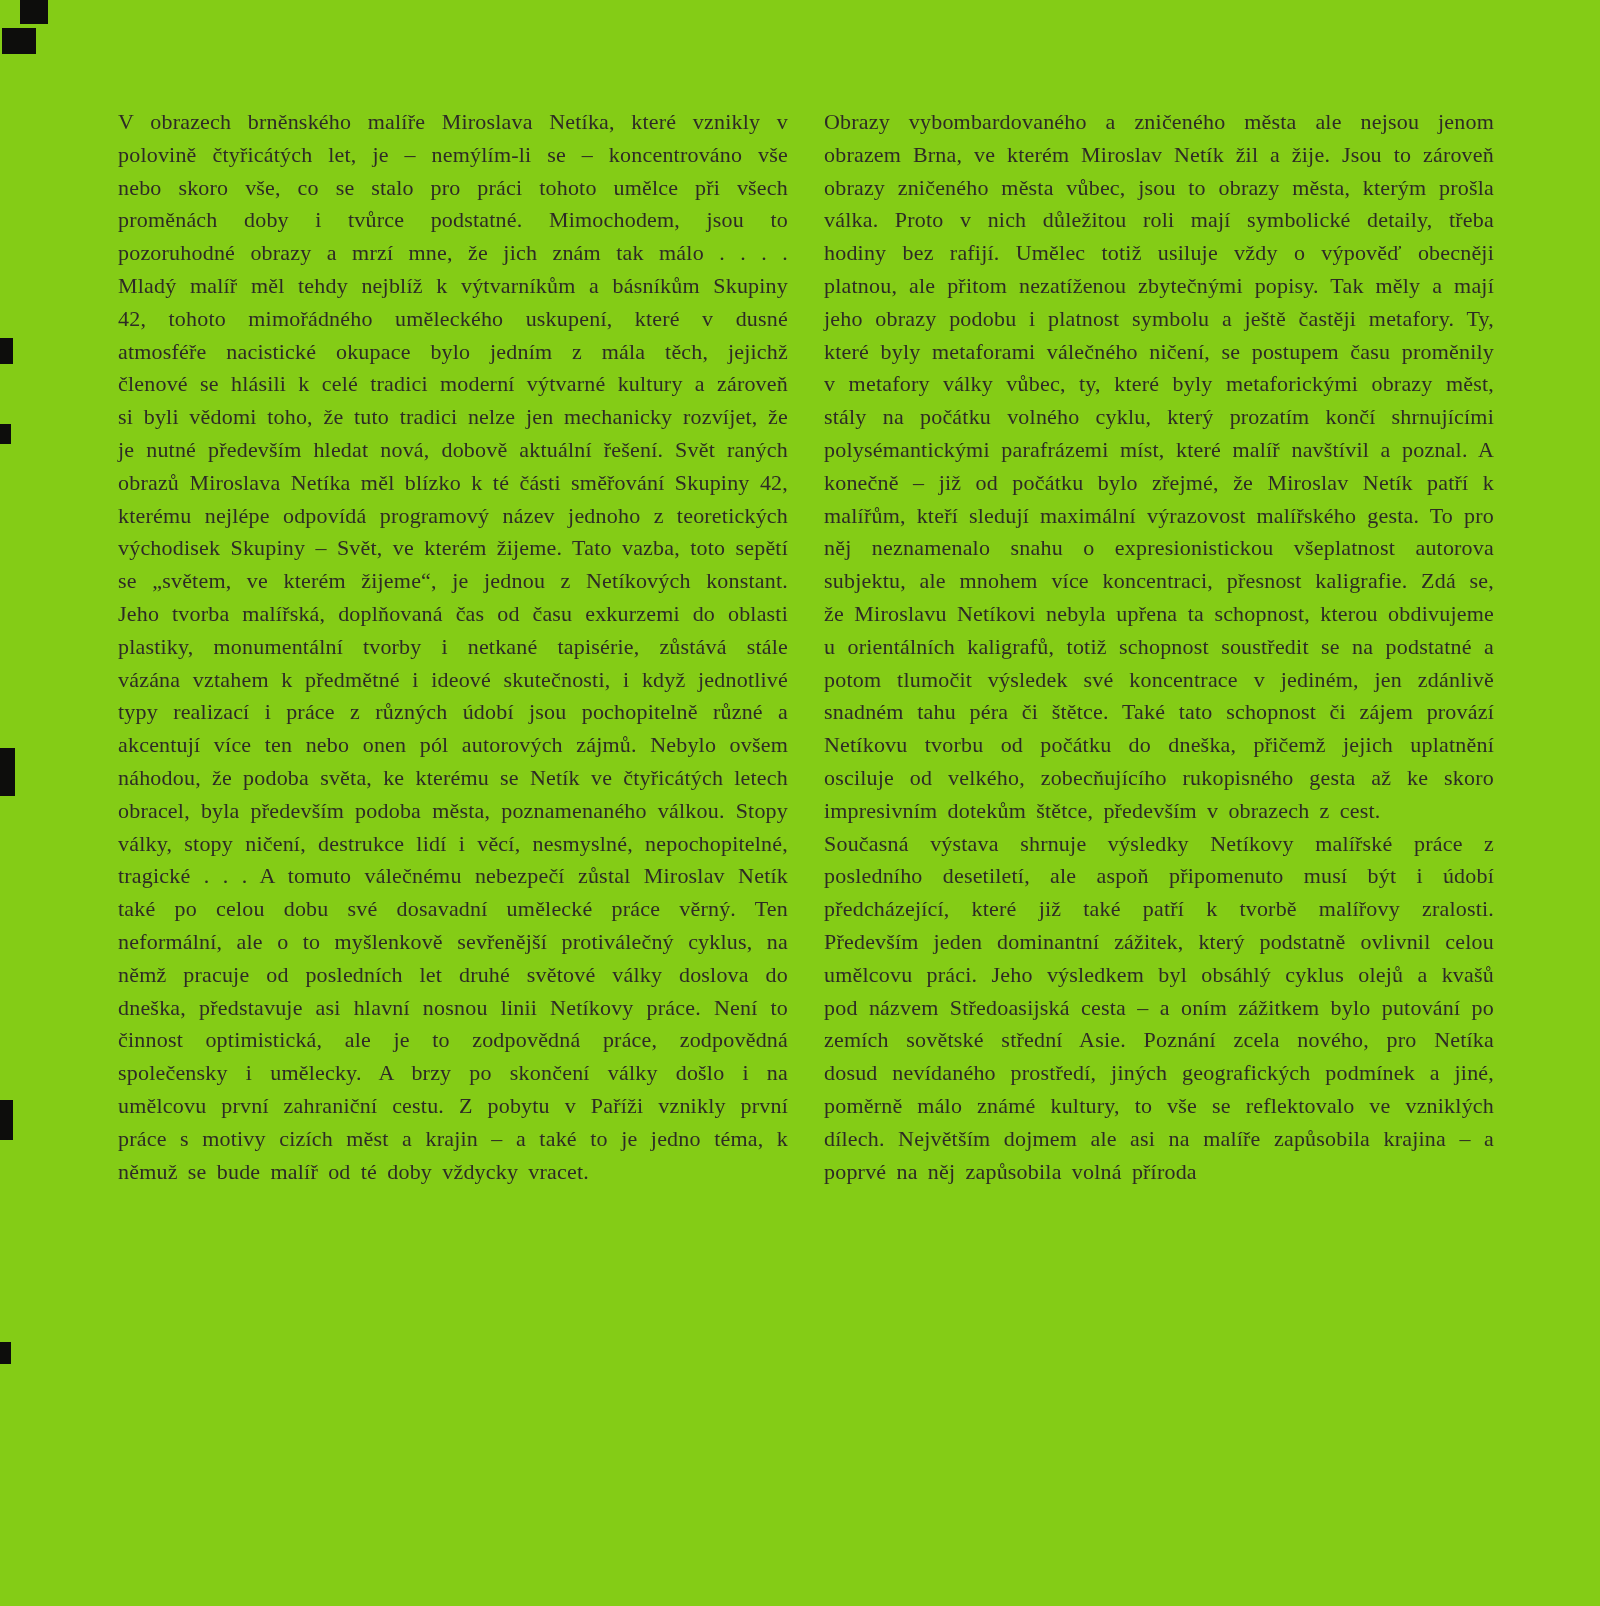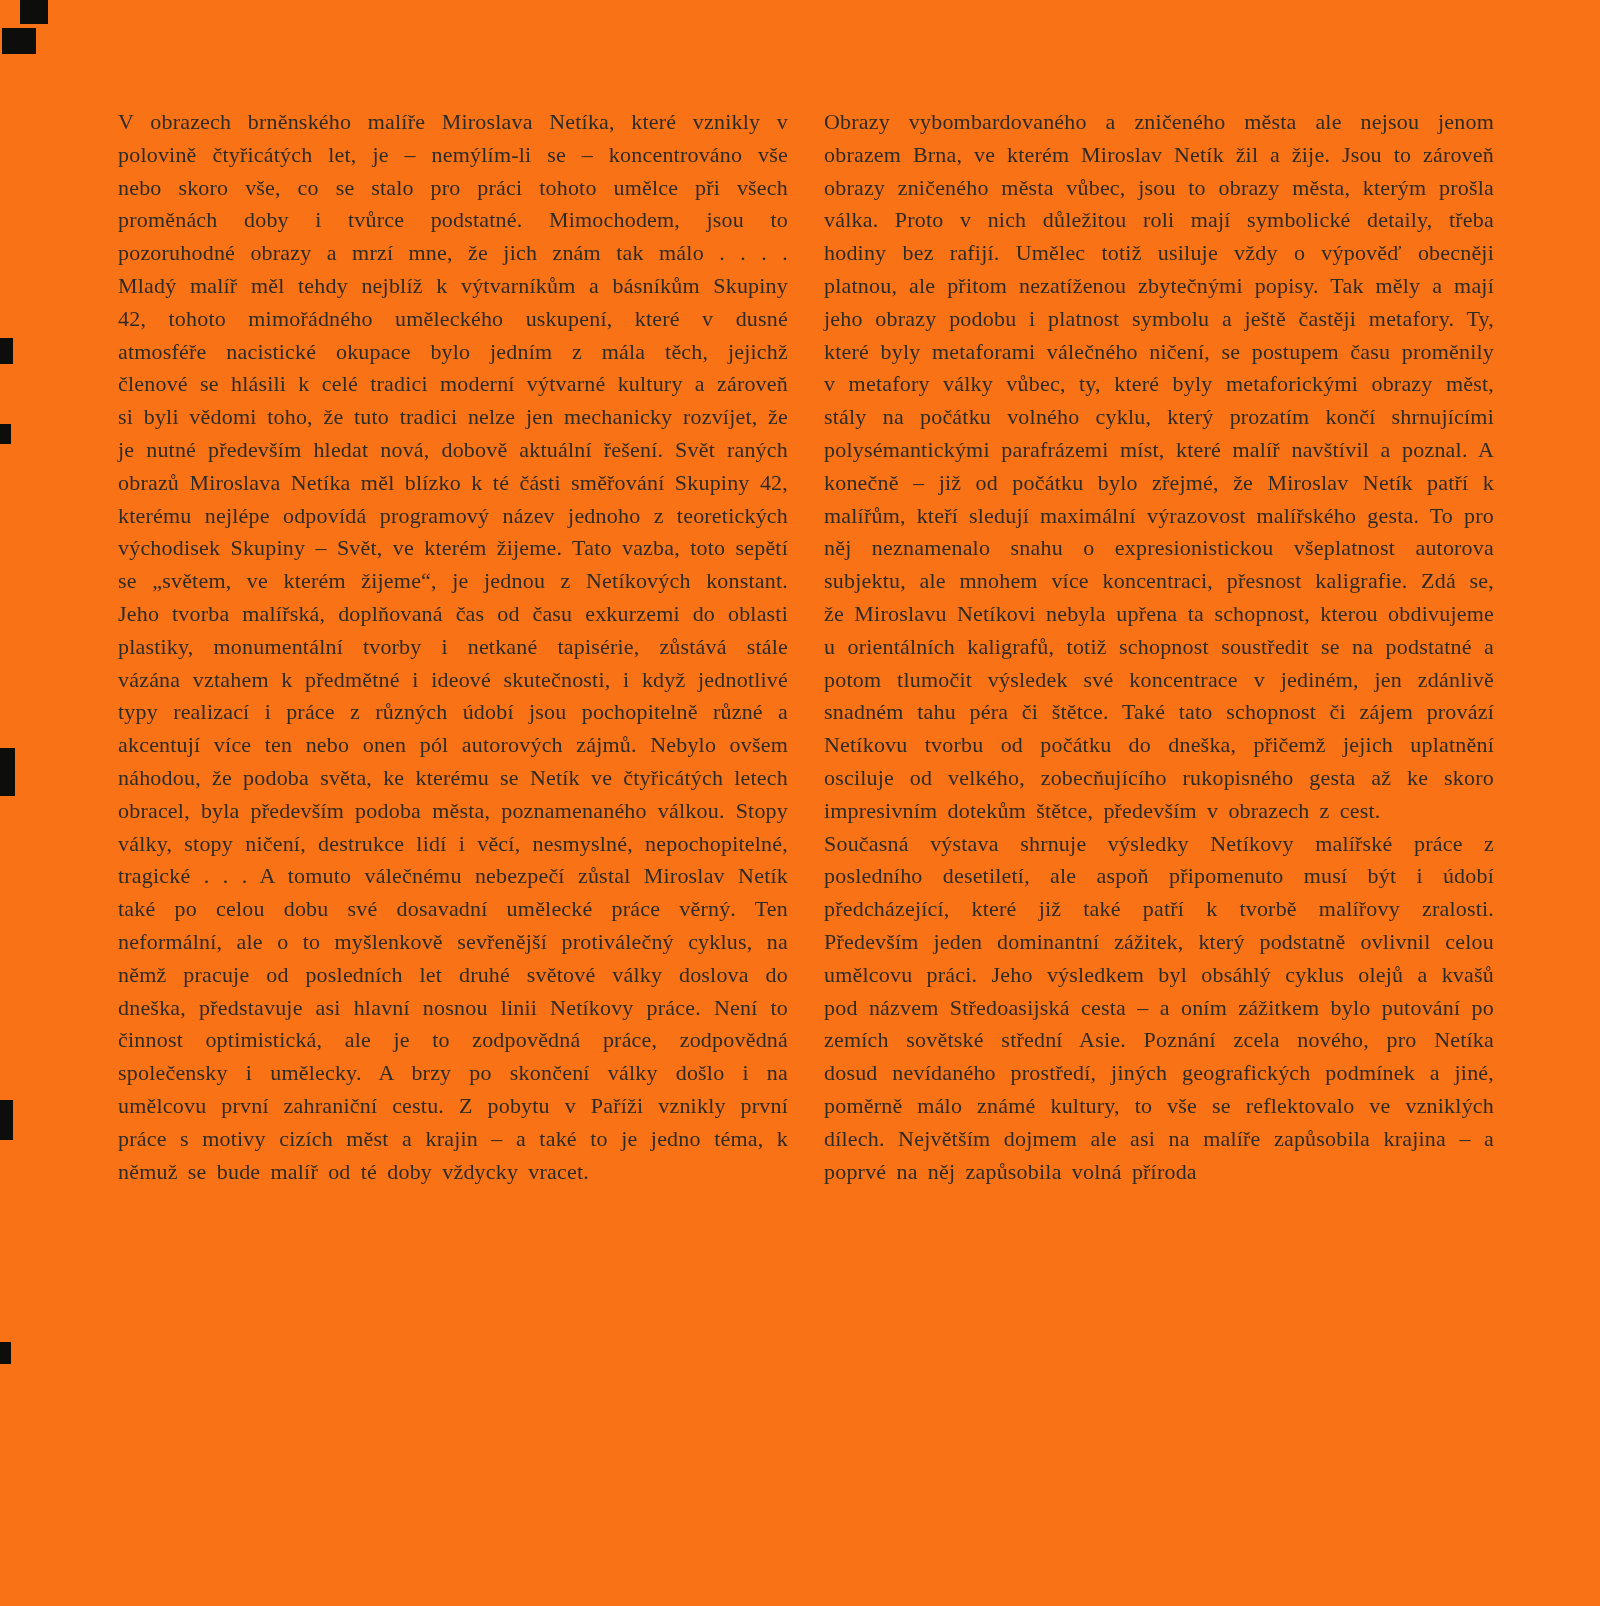--- a/index.html
+++ b/index.html
@@ -10,21 +10,21 @@
     width: 1600px;
     height: 1606px;
     position: relative;
     overflow: hidden;
     background: #f1ede1;
     font-family: "Liberation Serif", serif;
   }
   .page {
     position: absolute;
     inset: 0;
-    background: #f97316;
+    background: #84cc16;
     padding-left: 28px;
   }
   .columns {
     position: absolute;
     left: 118px;
     top: 106px;
     width: 1376px;
     display: flex;
     gap: 36px;
   }

